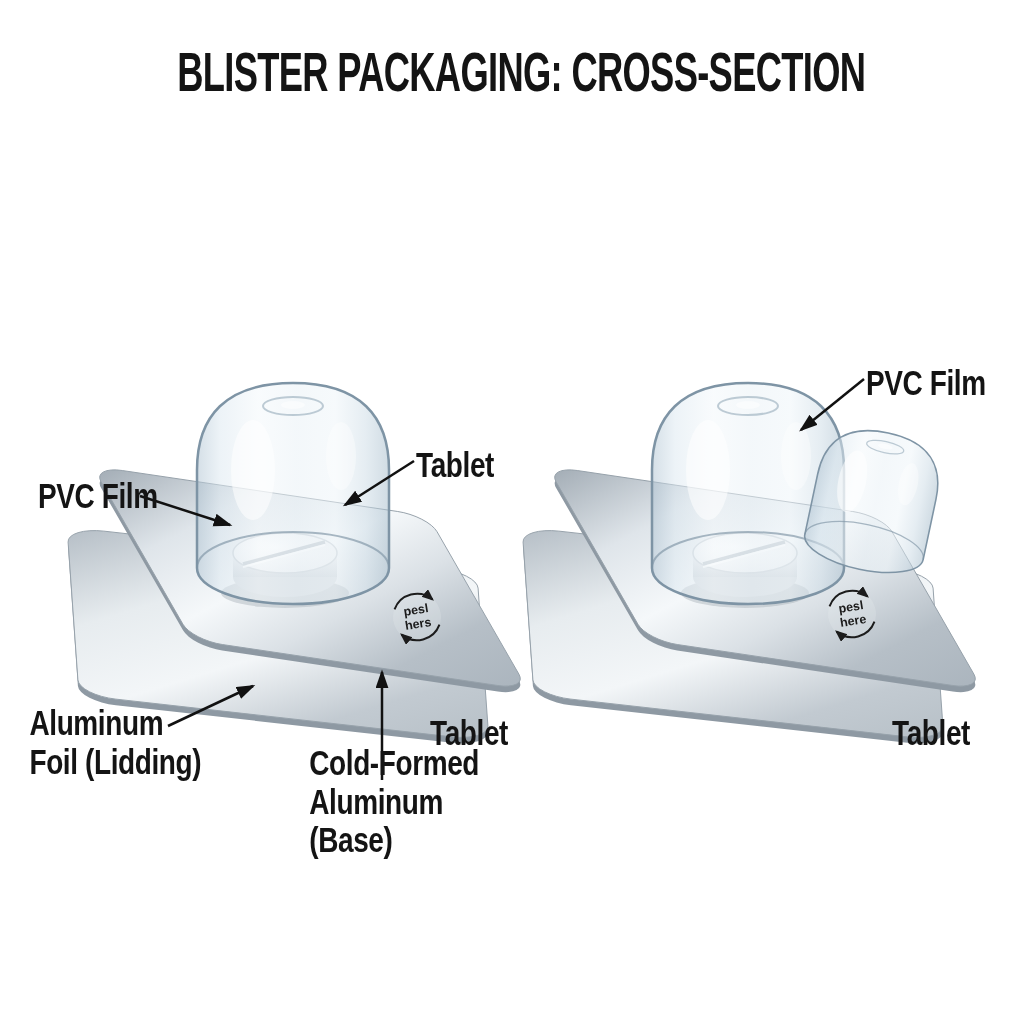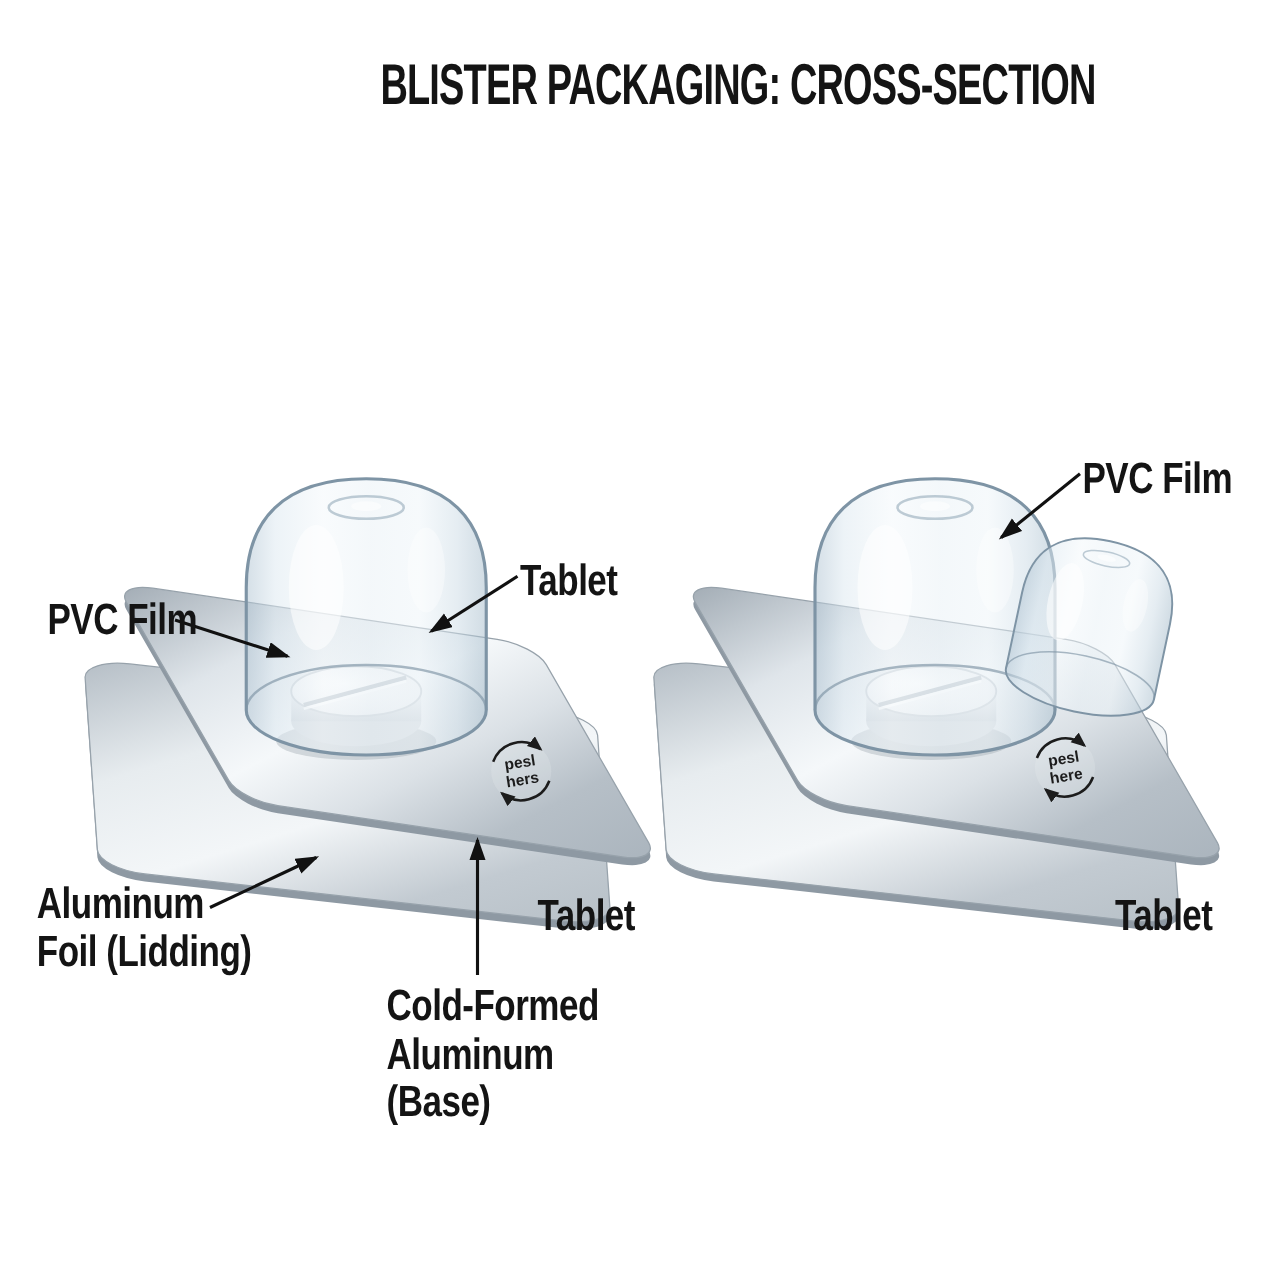--- a/index.html
+++ b/index.html
@@ -4,21 +4,21 @@
 <style>
   html,body{margin:0;padding:0;background:#ffffff;}
   #canvas{
     position:relative;width:1024px;height:1024px;background:#ffffff;overflow:hidden;
     font-family:"Liberation Sans",sans-serif;color:#141414;
   }
   .abs{position:absolute;}
   .cond{display:inline-block;transform-origin:left center;}
   .title{
     top:40px;left:0;width:1024px;text-align:right;
-    font-weight:bold;font-size:46px;letter-spacing:-1px;white-space:nowrap;
+    font-weight:bold;font-size:55px;letter-spacing:-1px;white-space:nowrap;
   }
   .title .cond{transform:scaleX(0.66);transform-origin:center;}
   .panel-heading{
     top:250px;width:400px;text-align:center;font-weight:bold;font-size:54px;
     letter-spacing:-1px;white-space:nowrap;
   }
   .panel-heading .cond{transform:scaleX(0.76);transform-origin:center;}
   .lbl{
     font-weight:bold;font-size:35px;line-height:1.1;letter-spacing:-0.5px;white-space:nowrap;
   }
@@ -166,21 +166,21 @@
   </div>
   <div class="abs lbl" style="left:416px;top:446px;">
     <span class="cond">Tablet</span>
   </div>
   <div class="abs lbl lbl-center" style="left:8px;top:704px;width:162px;">
     <span class="cond">
       <span style="display:block;">Aluminum</span>
       <span style="display:block;">Foil (Lidding)</span>
     </span>
   </div>
-  <div class="abs lbl lbl-center" style="left:288px;top:786px;width:168px;">
+  <div class="abs lbl lbl-center" style="left:288px;top:744px;width:168px;">
     <span class="cond">
       <span style="display:block;">Cold-Formed</span>
       <span style="display:block;">Aluminum</span>
       <span style="display:block;">(Base)</span>
     </span>
   </div>
   <div class="abs lbl" style="left:430px;top:714px;">
     <span class="cond">Tablet</span>
   </div>
 

